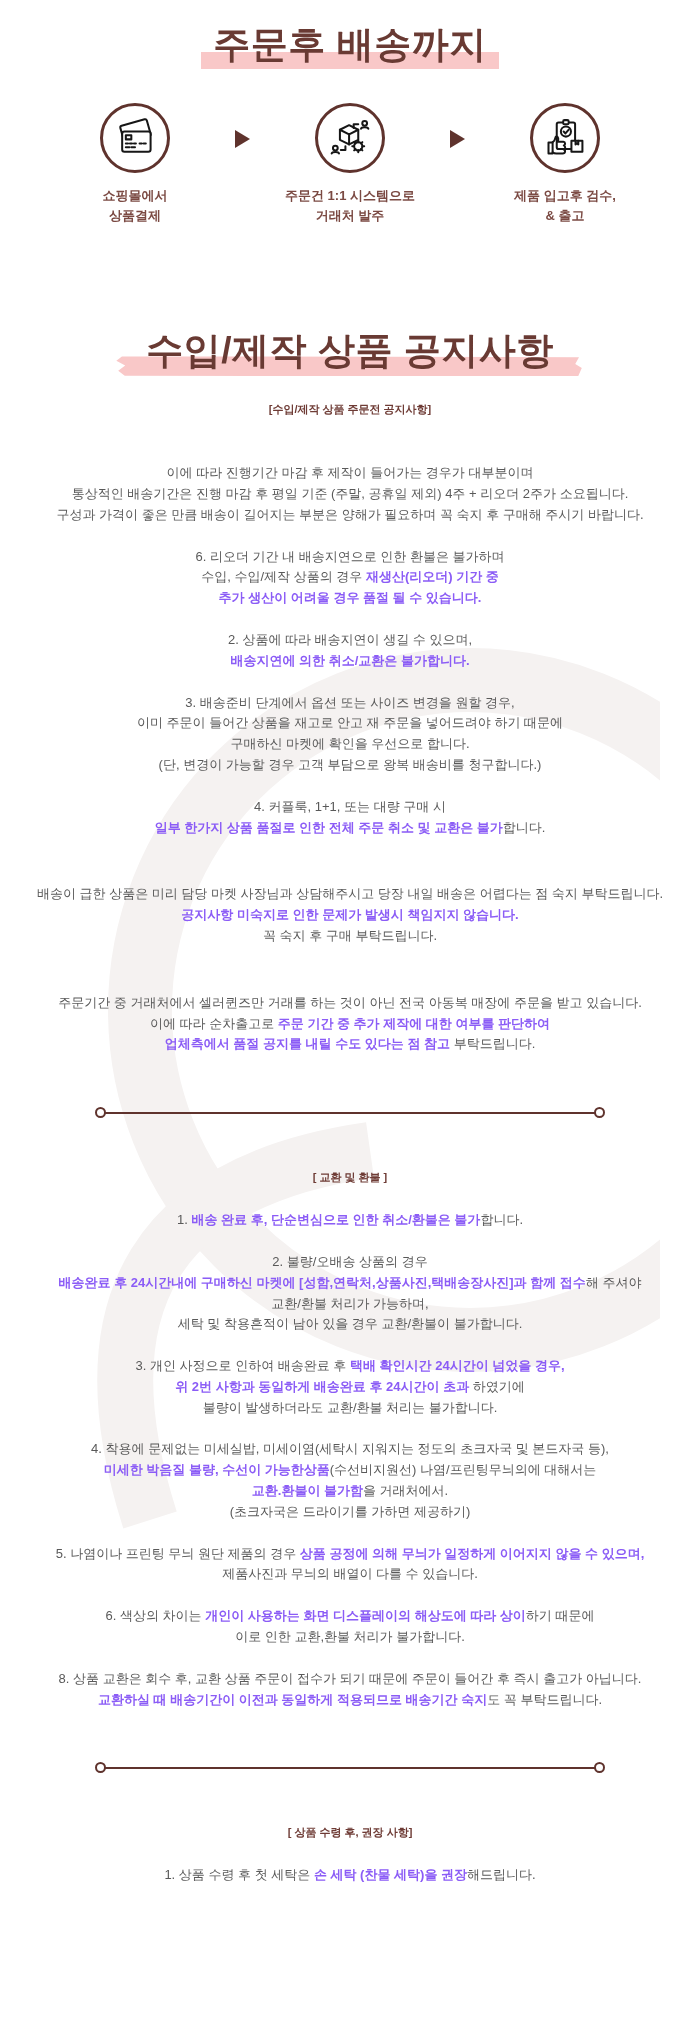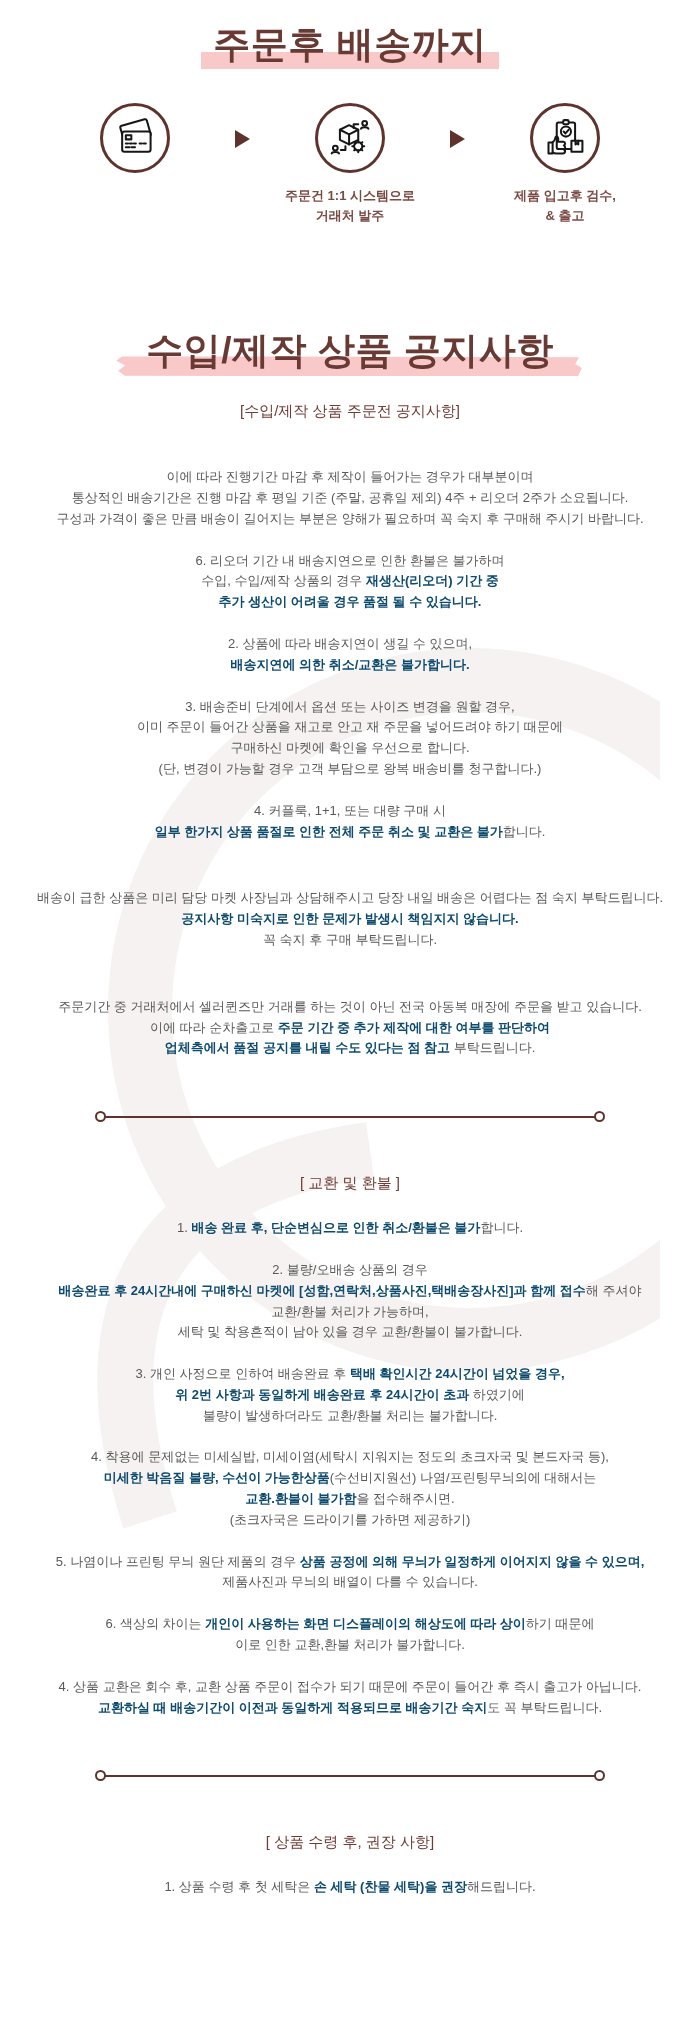--- a/index.html
+++ b/index.html
@@ -23,23 +23,23 @@
   .step{width:152px;}
   .circle{width:70px;height:70px;border:3px solid #5f332d;border-radius:50%;margin:0 auto;
           display:flex;align-items:center;justify-content:center;background:#fff;box-sizing:border-box;}
   .step-label{margin-top:13px;font-size:13px;line-height:1.55;color:#7b4a43;font-weight:600;text-align:center;}
   .arrow{margin-top:27px;width:0;height:0;border-left:15px solid #5f332d;
          border-top:9px solid transparent;border-bottom:9px solid transparent;}
 
   
   .notice{margin-top:104px;text-align:center;}
   #sections{margin-top:30px;}
-  .nsec-h{font-size:15px;font-weight:400;color:#6e3b35;margin:0 16px 25px;}
+  .nsec-h{font-size:11px;font-weight:700;color:#6e3b35;margin:0 16px 25px;}
   .nblock{font-size:13px;line-height:1.6;color:#595959;margin:21px 36px;}
-  .nblock .red{color:#0c4a6e;font-weight:700;}
+  .nblock .red{color:#8b5cf6;font-weight:700;}
   .nblock.gap-lg{margin-top:46px;}
   .divider{width:510px;height:11px;margin:52px auto;position:relative;}
   .divider::before,.divider::after{content:"";position:absolute;top:0;width:11px;height:11px;
      border:2.5px solid #5f332d;border-radius:50%;background:#fff;box-sizing:border-box;}
   .divider::before{left:0;}
   .divider::after{right:0;}
   .divider .line{position:absolute;left:9px;right:9px;top:4.5px;height:2px;background:#5f332d;}
 
   .icon-svg{stroke:#161616;fill:none;stroke-width:2.2;stroke-linecap:round;stroke-linejoin:round;}
 </style>
@@ -71,20 +71,24 @@
               <g transform="rotate(-16 24 18)">
                   <rect x="10" y="7" width="30" height="19" rx="2"></rect>
                 </g>
               <rect x="10" y="17" width="31" height="22" rx="2.5" fill="#fff"></rect>
               <rect x="14" y="21" width="6" height="4.5"></rect>
               <line x1="14" y1="30" x2="25" y2="30" stroke-dasharray="2.4 2"></line>
               <line x1="29" y1="30" x2="37" y2="30" stroke-dasharray="2.4 2"></line>
               <line x1="14" y1="34" x2="18" y2="34"></line>
               <line x1="20" y1="34" x2="24" y2="34"></line>
             </svg>
+          </div>
+          <div class="step-label">
+            <span style="display:block">쇼핑몰에서</span>
+            <span style="display:block">상품결제</span>
           </div>
         </div>
 
         <div class="arrow"></div>
 
         <div class="step">
           <div class="circle">
             <svg class="icon-svg" width="44" height="44" viewBox="0 0 48 48">
               <path d="M13 15l10-5 10 5v11l-10 5-10-5z"></path>
               <path d="M13 15l10 5 10-5M23 20v11"></path>
@@ -147,24 +151,24 @@
             <p class="nblock gap-lg"><span>주문기간 중 거래처에서 셀러퀸즈만 거래를 하는 것이 아닌 전국 아동복 매장에 주문을 받고 있습니다.</span><br><span>이에 따라 순차출고로 </span><span class="red">주문 기간 중 추가 제작에 대한 여부를 판단하여</span><br><span class="red">업체측에서 품절 공지를 내릴 수도 있다는 점 참고</span><span> 부탁드립니다.</span></p>
           </section>
           <div class="divider">
             <span class="line"></span>
           </div>
           <section class="nsec">
             <h3 class="nsec-h">[ 교환 및 환불 ]</h3>
             <p class="nblock"><span>1. </span><span class="red">배송 완료 후, 단순변심으로 인한 취소/환불은 불가</span><span>합니다.</span></p>
             <p class="nblock"><span>2. 불량/오배송 상품의 경우</span><br><span class="red">배송완료 후 24시간내에 구매하신 마켓에 [성함,연락처,상품사진,택배송장사진]과 함께 접수</span><span>해 주셔야</span><br><span>교환/환불 처리가 가능하며,</span><br><span>세탁 및 착용흔적이 남아 있을 경우 교환/환불이 불가합니다.</span></p>
             <p class="nblock"><span>3. 개인 사정으로 인하여 배송완료 후 </span><span class="red">택배 확인시간 24시간이 넘었을 경우,</span><br><span class="red">위 2번 사항과 동일하게 배송완료 후 24시간이 초과</span><span> 하였기에</span><br><span>불량이 발생하더라도 교환/환불 처리는 불가합니다.</span></p>
-            <p class="nblock"><span>4. 착용에 문제없는 미세실밥, 미세이염(세탁시 지워지는 정도의 초크자국 및 본드자국 등),</span><br><span class="red">미세한 박음질 불량, 수선이 가능한상품</span><span>(수선비지원선) 나염/프린팅무늬의에 대해서는</span><br><span class="red">교환.환불이 불가함</span><span>을 접수해주시면.</span><br><span>(초크자국은 드라이기를 가하면 제공하기)</span></p>
+            <p class="nblock"><span>4. 착용에 문제없는 미세실밥, 미세이염(세탁시 지워지는 정도의 초크자국 및 본드자국 등),</span><br><span class="red">미세한 박음질 불량, 수선이 가능한상품</span><span>(수선비지원선) 나염/프린팅무늬의에 대해서는</span><br><span class="red">교환.환불이 불가함</span><span>을 거래처에서.</span><br><span>(초크자국은 드라이기를 가하면 제공하기)</span></p>
             <p class="nblock"><span>5. 나염이나 프린팅 무늬 원단 제품의 경우 </span><span class="red">상품 공정에 의해 무늬가 일정하게 이어지지 않을 수 있으며,</span><br><span>제품사진과 무늬의 배열이 다를 수 있습니다.</span></p>
             <p class="nblock"><span>6. 색상의 차이는 </span><span class="red">개인이 사용하는 화면 디스플레이의 해상도에 따라 상이</span><span>하기 때문에</span><br><span>이로 인한 교환,환불 처리가 불가합니다.</span></p>
-            <p class="nblock"><span>4. 상품 교환은 회수 후, 교환 상품 주문이 접수가 되기 때문에 주문이 들어간 후 즉시 출고가 아닙니다.</span><br><span class="red">교환하실 때 배송기간이 이전과 동일하게 적용되므로 배송기간 숙지</span><span>도 꼭 부탁드립니다.</span></p>
+            <p class="nblock"><span>8. 상품 교환은 회수 후, 교환 상품 주문이 접수가 되기 때문에 주문이 들어간 후 즉시 출고가 아닙니다.</span><br><span class="red">교환하실 때 배송기간이 이전과 동일하게 적용되므로 배송기간 숙지</span><span>도 꼭 부탁드립니다.</span></p>
           </section>
           <div class="divider">
             <span class="line"></span>
           </div>
           <section class="nsec">
             <h3 class="nsec-h">[ 상품 수령 후, 권장 사항]</h3>
             <p class="nblock"><span>1. 상품 수령 후 첫 세탁은 </span><span class="red">손 세탁 (찬물 세탁)을 권장</span><span>해드립니다.</span></p>
           </section>
         </div>
     </section>

